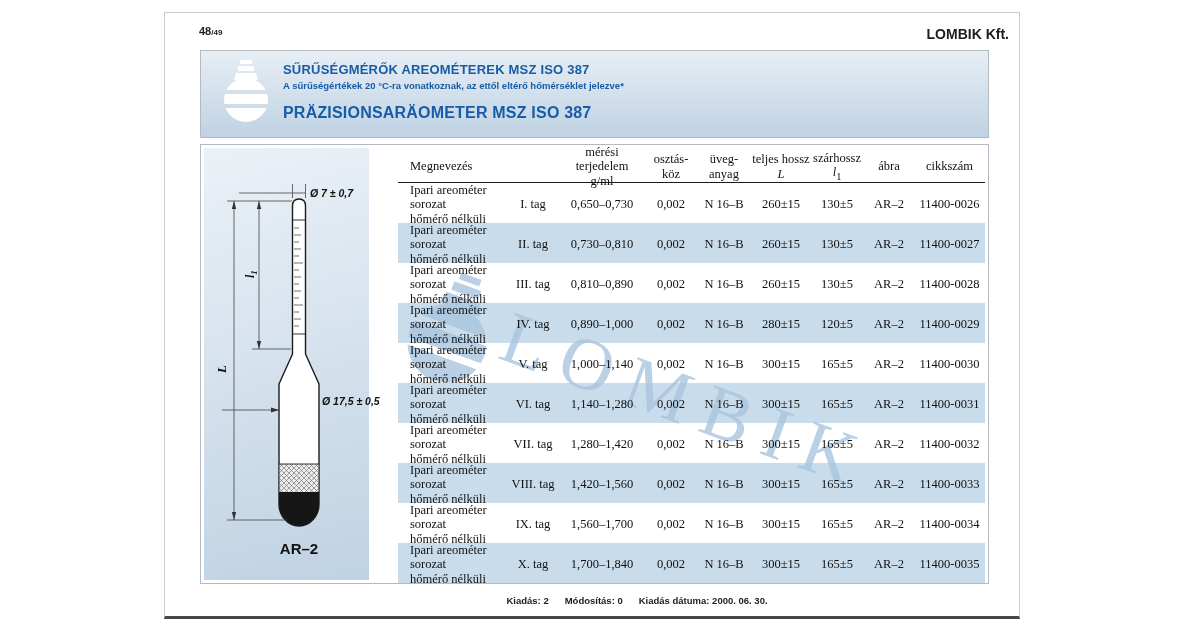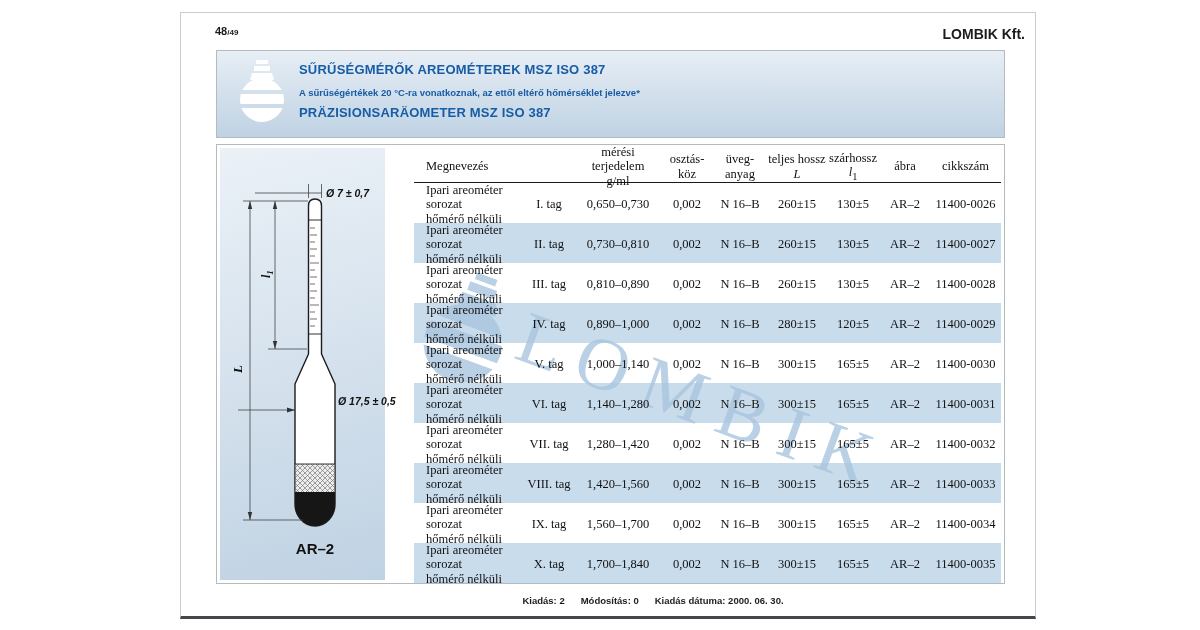--- a/index.html
+++ b/index.html
@@ -3,41 +3,41 @@
 <meta charset="utf-8">
 <style>
   html,body{margin:0;padding:0;}
   body{
     width:1200px;height:630px;position:relative;overflow:hidden;
     background:#ffffff;
     font-family:"Liberation Sans", sans-serif;
     color:#111;
   }
   .sheet{
-    position:absolute;left:180px;top:12px;width:856px;height:607px;
+    position:absolute;left:164px;top:12px;width:856px;height:607px;
     background:#fff;
     border:1px solid #c9ccd0;
     border-bottom:3px solid #43474b;
     box-sizing:border-box;
   }
   .pgnum{position:absolute;left:34px;top:12px;font-weight:bold;font-size:11px;color:#1c1c1c;}
   .pgnum .small{font-size:8px;}
   .company{position:absolute;right:10px;top:13px;font-size:14px;font-weight:600;color:#1c1c1c;}
 
   
   .band{
     position:absolute;left:35px;top:37px;width:789px;height:88px;box-sizing:border-box;
     border:1px solid #b4bac1;
     background:linear-gradient(180deg, var(--band_top,#e7eef5) 0%, var(--band_bottom,#bfd2e3) 100%);
   }
   .band .logo{position:absolute;left:21px;top:9px;color:#ffffff;}
   .band .htxt{position:absolute;left:82px;top:11px;color:var(--accent_blue,#175ca6);}
   .t1{font-size:13px;font-weight:bold;letter-spacing:.2px;}
-  .sub{font-size:9.5px;font-weight:bold;margin-top:10px;}
-  .t2{font-size:13px;font-weight:bold;margin-top:7px;letter-spacing:.2px;}
+  .sub{font-size:9.5px;font-weight:bold;margin-top:3px;}
+  .t2{font-size:16px;font-weight:bold;margin-top:13px;letter-spacing:.2px;}
 
   
   .content{
     position:absolute;left:35px;top:131px;width:789px;height:440px;box-sizing:border-box;
     border:1px solid #b4bac1;background:#fff;
   }
   .panel{
     position:absolute;left:3px;top:3px;width:165px;height:432px;
     background:linear-gradient(165deg,#ebf1f7 0%, var(--band_bottom,#bfd2e3) 100%);
   }

